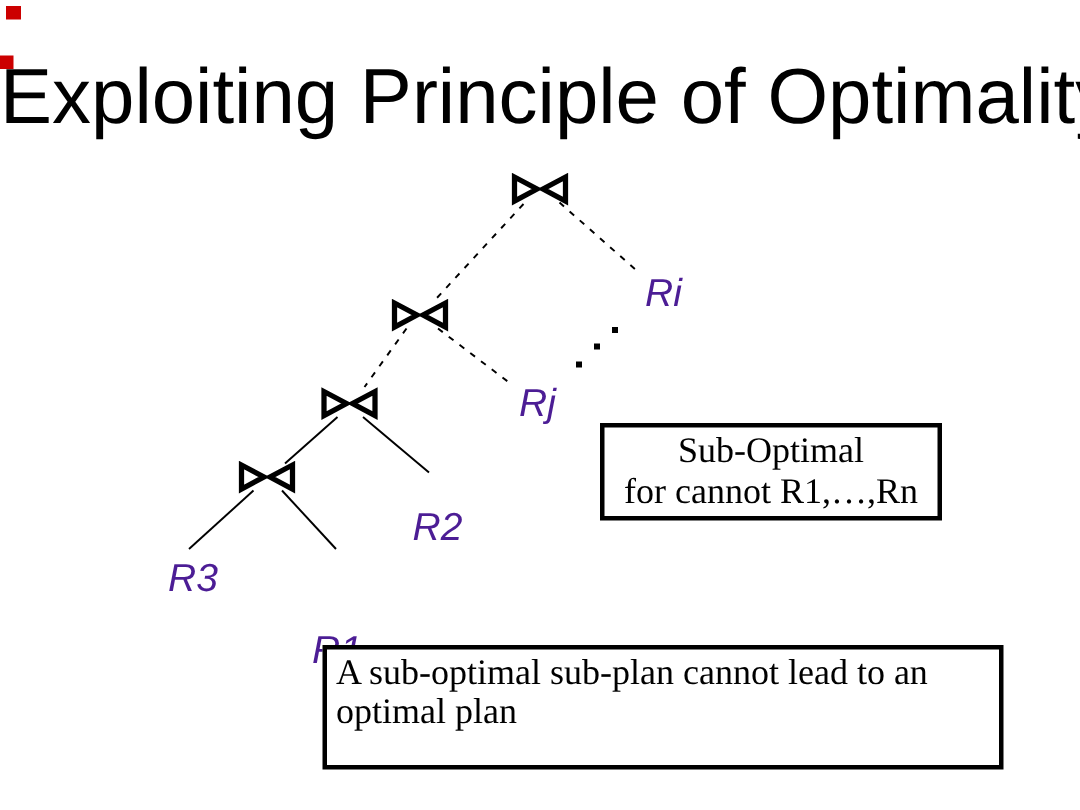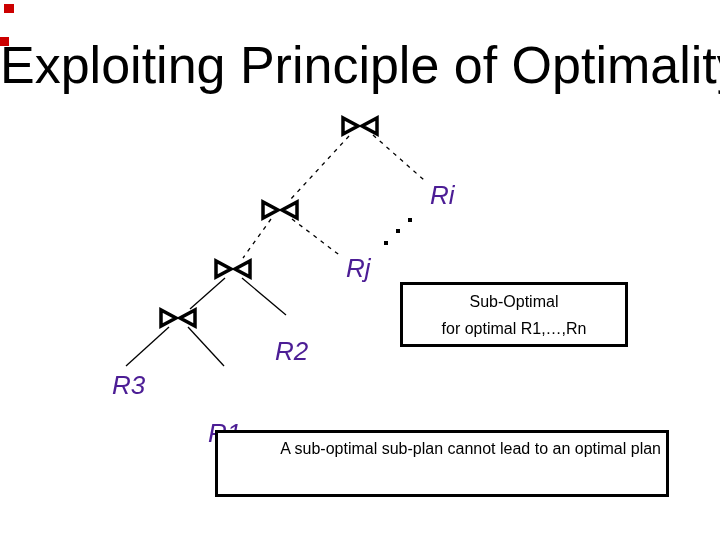--- a/index.html
+++ b/index.html
@@ -52,38 +52,39 @@
   .lbl-ri { left: 430px; top: 182px; }
   .lbl-rj { left: 346px; top: 255px; }
   .lbl-r2 { left: 275px; top: 338px; }
   .lbl-r3 { left: 112px; top: 372px; }
   .lbl-r1 { left: 208px; top: 372px; margin-top: 48px; }
   .callout {
     position: absolute;
     border: 3px solid #000000;
     background: #ffffff;
     color: #000000;
-    font-size: 16px;
+    font-size: 24px;
     box-sizing: border-box;
+    font-family: Liberation Serif, serif;
   }
   .callout.suboptimal {
     left: 400px;
     top: 282px;
     width: 228px;
     height: 65px;
     text-align: center;
     line-height: 27px;
     padding-top: 3px;
   }
   .callout.note {
     left: 215px;
     top: 430px;
     width: 454px;
-    height: 67px;
-    text-align: right;
+    height: 83px;
+    text-align: left;
     line-height: 26px;
     padding: 3px 5px 0 6px;
   }
 </style>
 </head>
 <body>
 
 <div class="slide">
 
   <div class="red-marker m1"></div>
@@ -134,18 +135,18 @@
   </svg>
 
   <div class="rel-label lbl-ri">Ri</div>
   <div class="rel-label lbl-rj">Rj</div>
   <div class="rel-label lbl-r2">R2</div>
   <div class="rel-label lbl-r3">R3</div>
   <div class="rel-label lbl-r1">R1</div>
 
   <div class="callout suboptimal">
     <div>Sub-Optimal</div>
-    <div>for optimal R1,…,Rn</div>
+    <div>for cannot R1,…,Rn</div>
   </div>
 
   <div class="callout note">A sub-optimal sub-plan cannot lead to an optimal plan</div>
 
 </div>
 
 </body></html>

